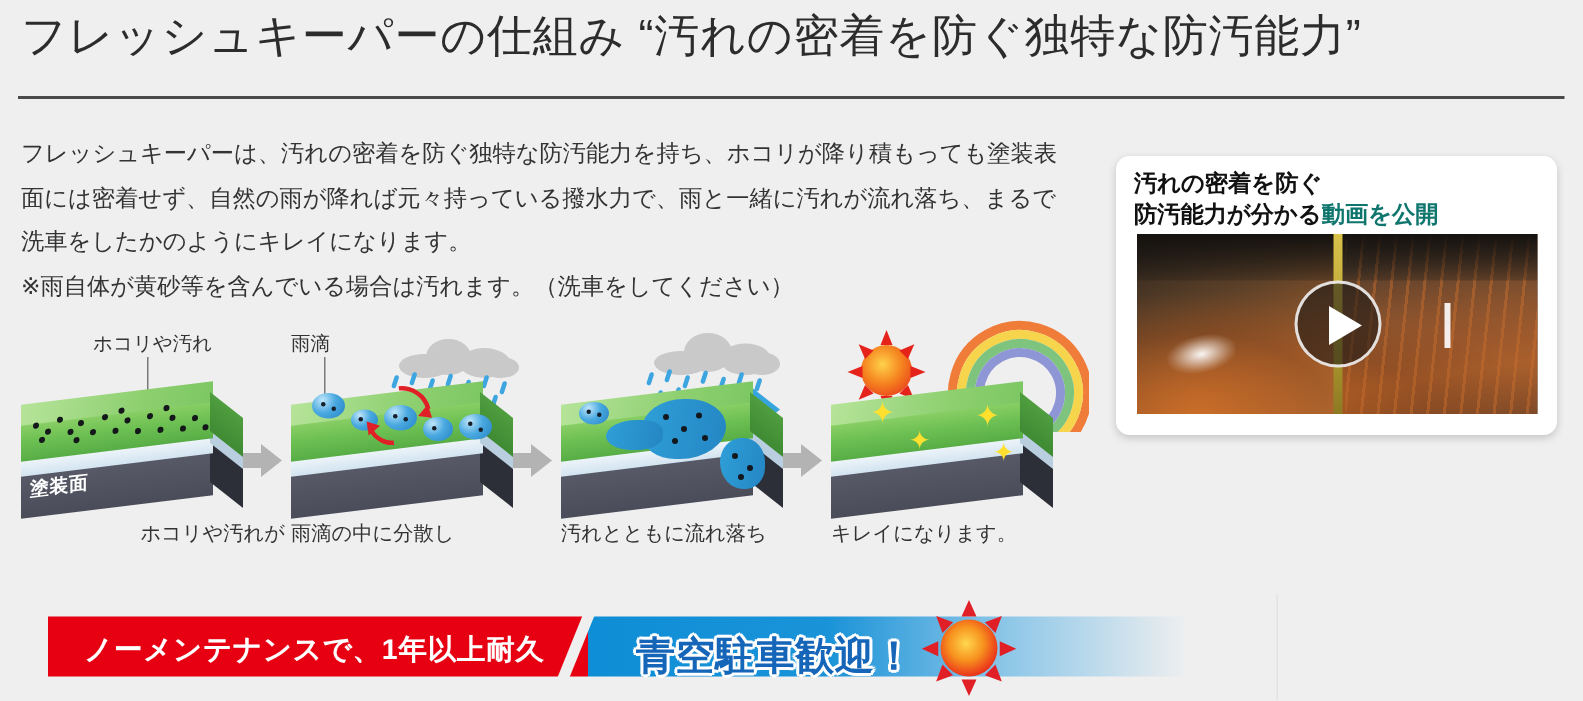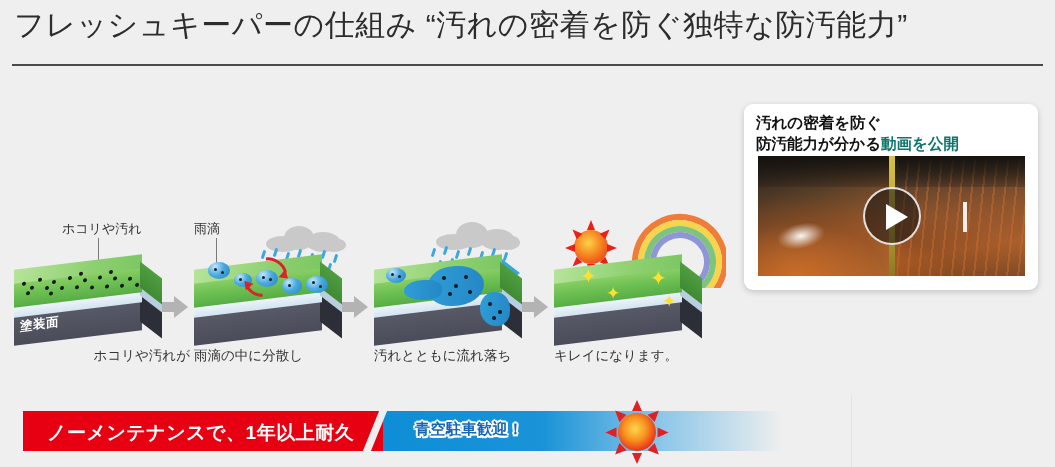--- a/index.html
+++ b/index.html
@@ -191,38 +191,38 @@
   .sun-ico{position:absolute;width:34px;height:34px;border-radius:50%;
     background:radial-gradient(circle at 42% 38%,#ffd24a 0%,#f5831f 45%,#e5231b 100%);}
   .ray{position:absolute;width:0;height:0;border-left:4px solid transparent;border-right:4px solid transparent;border-bottom:10px solid #e5231b;}
 
   .rainbow{position:absolute;width:96px;height:96px;border-radius:50%;
     border:6px solid transparent;box-sizing:border-box;}
 
   .sparkle{position:absolute;color:#ffe02e;font-size:20px;line-height:20px;}
 
   
-  .banner{position:absolute;left:23px;top:411px;width:760px;height:42px;}
+  .banner{position:absolute;left:32px;top:411px;width:760px;height:42px;}
   .band-red{
     position:absolute;left:0;top:0;width:360px;height:40px;background:#e60012;
   }
   .band-blue{
     position:absolute;left:360px;top:0;width:400px;height:40px;
     background:linear-gradient(90deg,#0e8ed6 0%,#1a93d8 40%,#8ec7e8 70%,rgba(239,239,239,0) 100%);
   }
   .band-slash{
     position:absolute;left:348px;top:-4px;width:8px;height:48px;background:#efefef;
     transform:skewX(-22deg);
   }
   .band-red-text{
     position:absolute;left:24px;top:9px;font-size:19px;font-weight:bold;color:#ffffff;
     letter-spacing:0.5px;white-space:nowrap;
   }
   .band-blue-text{
-    position:absolute;left:392px;top:9px;font-size:15px;font-weight:bold;color:#1565b8;
+    position:absolute;left:392px;top:9px;font-size:26px;font-weight:bold;color:#1565b8;
     letter-spacing:0.5px;white-space:nowrap;
     text-shadow:-1.5px -1.5px 0 #fff,1.5px -1.5px 0 #fff,-1.5px 1.5px 0 #fff,1.5px 1.5px 0 #fff,0 2px 0 #fff,2px 0 0 #fff,-2px 0 0 #fff,0 -2px 0 #fff;
   }
   .banner-sun{
     position:absolute;left:588px;top:-5px;width:52px;height:52px;
   }
   .banner-sun .core{
     position:absolute;left:7px;top:7px;width:38px;height:38px;border-radius:50%;
     background:radial-gradient(circle at 45% 42%,#ffd74d 0%,#f7921e 38%,#e8231a 78%,#d5171a 100%);
   }
@@ -232,20 +232,24 @@
   .hairline{position:absolute;left:851px;top:396px;width:1px;height:71px;background:#e3e3e3;}
 </style>
 </head>
 <body>
 
 <div class="page">
 
   <div class="title">フレッシュキーパーの仕組み “汚れの密着を防ぐ独特な防汚能力”</div>
   <div class="title-rule"></div>
 
+  <div class="body-copy">
+    <p>フレッシュキーパーは、汚れの密着を防ぐ独特な防汚能力を持ち、ホコリが降り積もっても塗装表面には密着せず、自然の雨が降れば元々持っている撥水力で、雨と一緒に汚れが流れ落ち、まるで洗車をしたかのようにキレイになります。</p>
+    <p>※雨自体が黄砂等を含んでいる場合は汚れます。（洗車をしてください）</p>
+  </div>
 
   <div class="video-card">
     <div class="video-head">
       <div>汚れの密着を防ぐ</div>
       <div><span>防汚能力が分かる</span><span class="accent">動画を公開</span></div>
     </div>
     <div class="video-thumb">
       <div class="mud-a"></div>
       <div class="mud-b"></div>
       <div class="streaks"></div>

